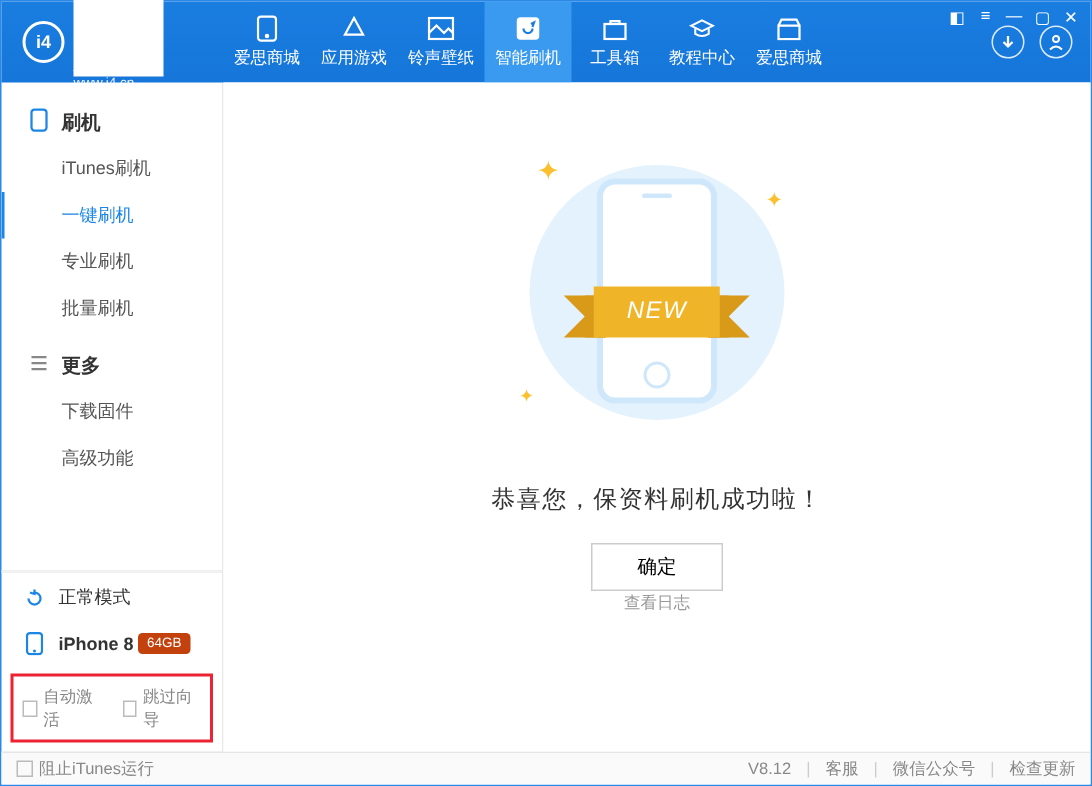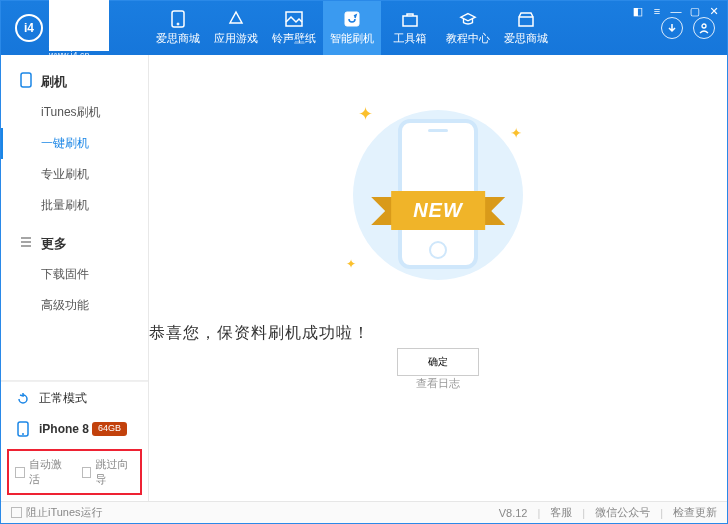--- a/index.html
+++ b/index.html
@@ -44,26 +44,26 @@
 
     
     .main { flex: 1; display: flex; flex-direction: column; background: #fff; position: relative; padding-top: 40px; }
     .illus { width: 220px; height: 200px; margin: 0 auto; position: relative; }
     .circle-bg { position: absolute; left: 50%; top: 50%; width: 170px; height: 170px; background: #e3f2fd; border-radius: 50%; transform: translate(-50%, -50%); }
     .sparkle { position: absolute; color: #fbc02d; }
     .phone { position: absolute; left: 50%; top: 12%; width: 80px; height: 150px; transform: translateX(-50%); background: #fff; border: 4px solid #cfe7fb; border-radius: 12px; }
     .phone::before { content: ""; position: absolute; top: 6px; left: 50%; transform: translateX(-50%); width: 20px; height: 3px; background: #cfe7fb; border-radius: 2px; }
     .phone::after { content: ""; position: absolute; bottom: 6px; left: 50%; transform: translateX(-50%); width: 14px; height: 14px; border: 2px solid #cfe7fb; border-radius: 50%; }
     .ribbon-wrap { position: absolute; left: 50%; top: 48%; transform: translateX(-50%); }
-    .ribbon { position: relative; background: #f0b429; color: #fff; font-weight: bold; font-style: italic; font-size: 20px; padding: 8px 22px; letter-spacing: 1px; }
+    .ribbon { position: relative; background: #f0b429; color: #fff; font-weight: normal; font-style: italic; font-size: 16px; padding: 8px 22px; letter-spacing: 1px; }
     .ribbon::before, .ribbon::after { content:""; position:absolute; top:6px; border: 14px solid #d99a1a; z-index:-1; }
     .ribbon::before { left:-20px; border-left-color: transparent; }
     .ribbon::after { right:-20px; border-right-color: transparent; }
-    .msg { text-align: left; font-size: 16px; color: #333; margin-top: 28px; letter-spacing: 1px; }
-    .btn-ok { display: block; margin: 4px auto 0; padding: 6px 30px; font-size: 10px; border: 1px solid #ccc; background: #fff; cursor: pointer; }
+    .msg { text-align: center; font-size: 16px; color: #333; margin-top: 28px; letter-spacing: 1px; }
+    .btn-ok { display: block; margin: 18px auto 0; padding: 6px 30px; font-size: 13px; border: 1px solid #ccc; background: #fff; cursor: pointer; }
     .link { text-align: center; font-size: 11px; color: #999; cursor: pointer; }
 
     
     .footer { height: 22px; border-top: 1px solid #e6e6e6; display: flex; align-items: center; font-size: 11px; color: #888; padding: 0 10px; justify-content: space-between; background: #fafafa; }
     .footer-left { display: flex; align-items: center; gap: 5px; }
     .footer-right { display: flex; align-items: center; gap: 10px; }
     .footer .divider { color: #ccc; }
   </style>
 </head>
 <body>

